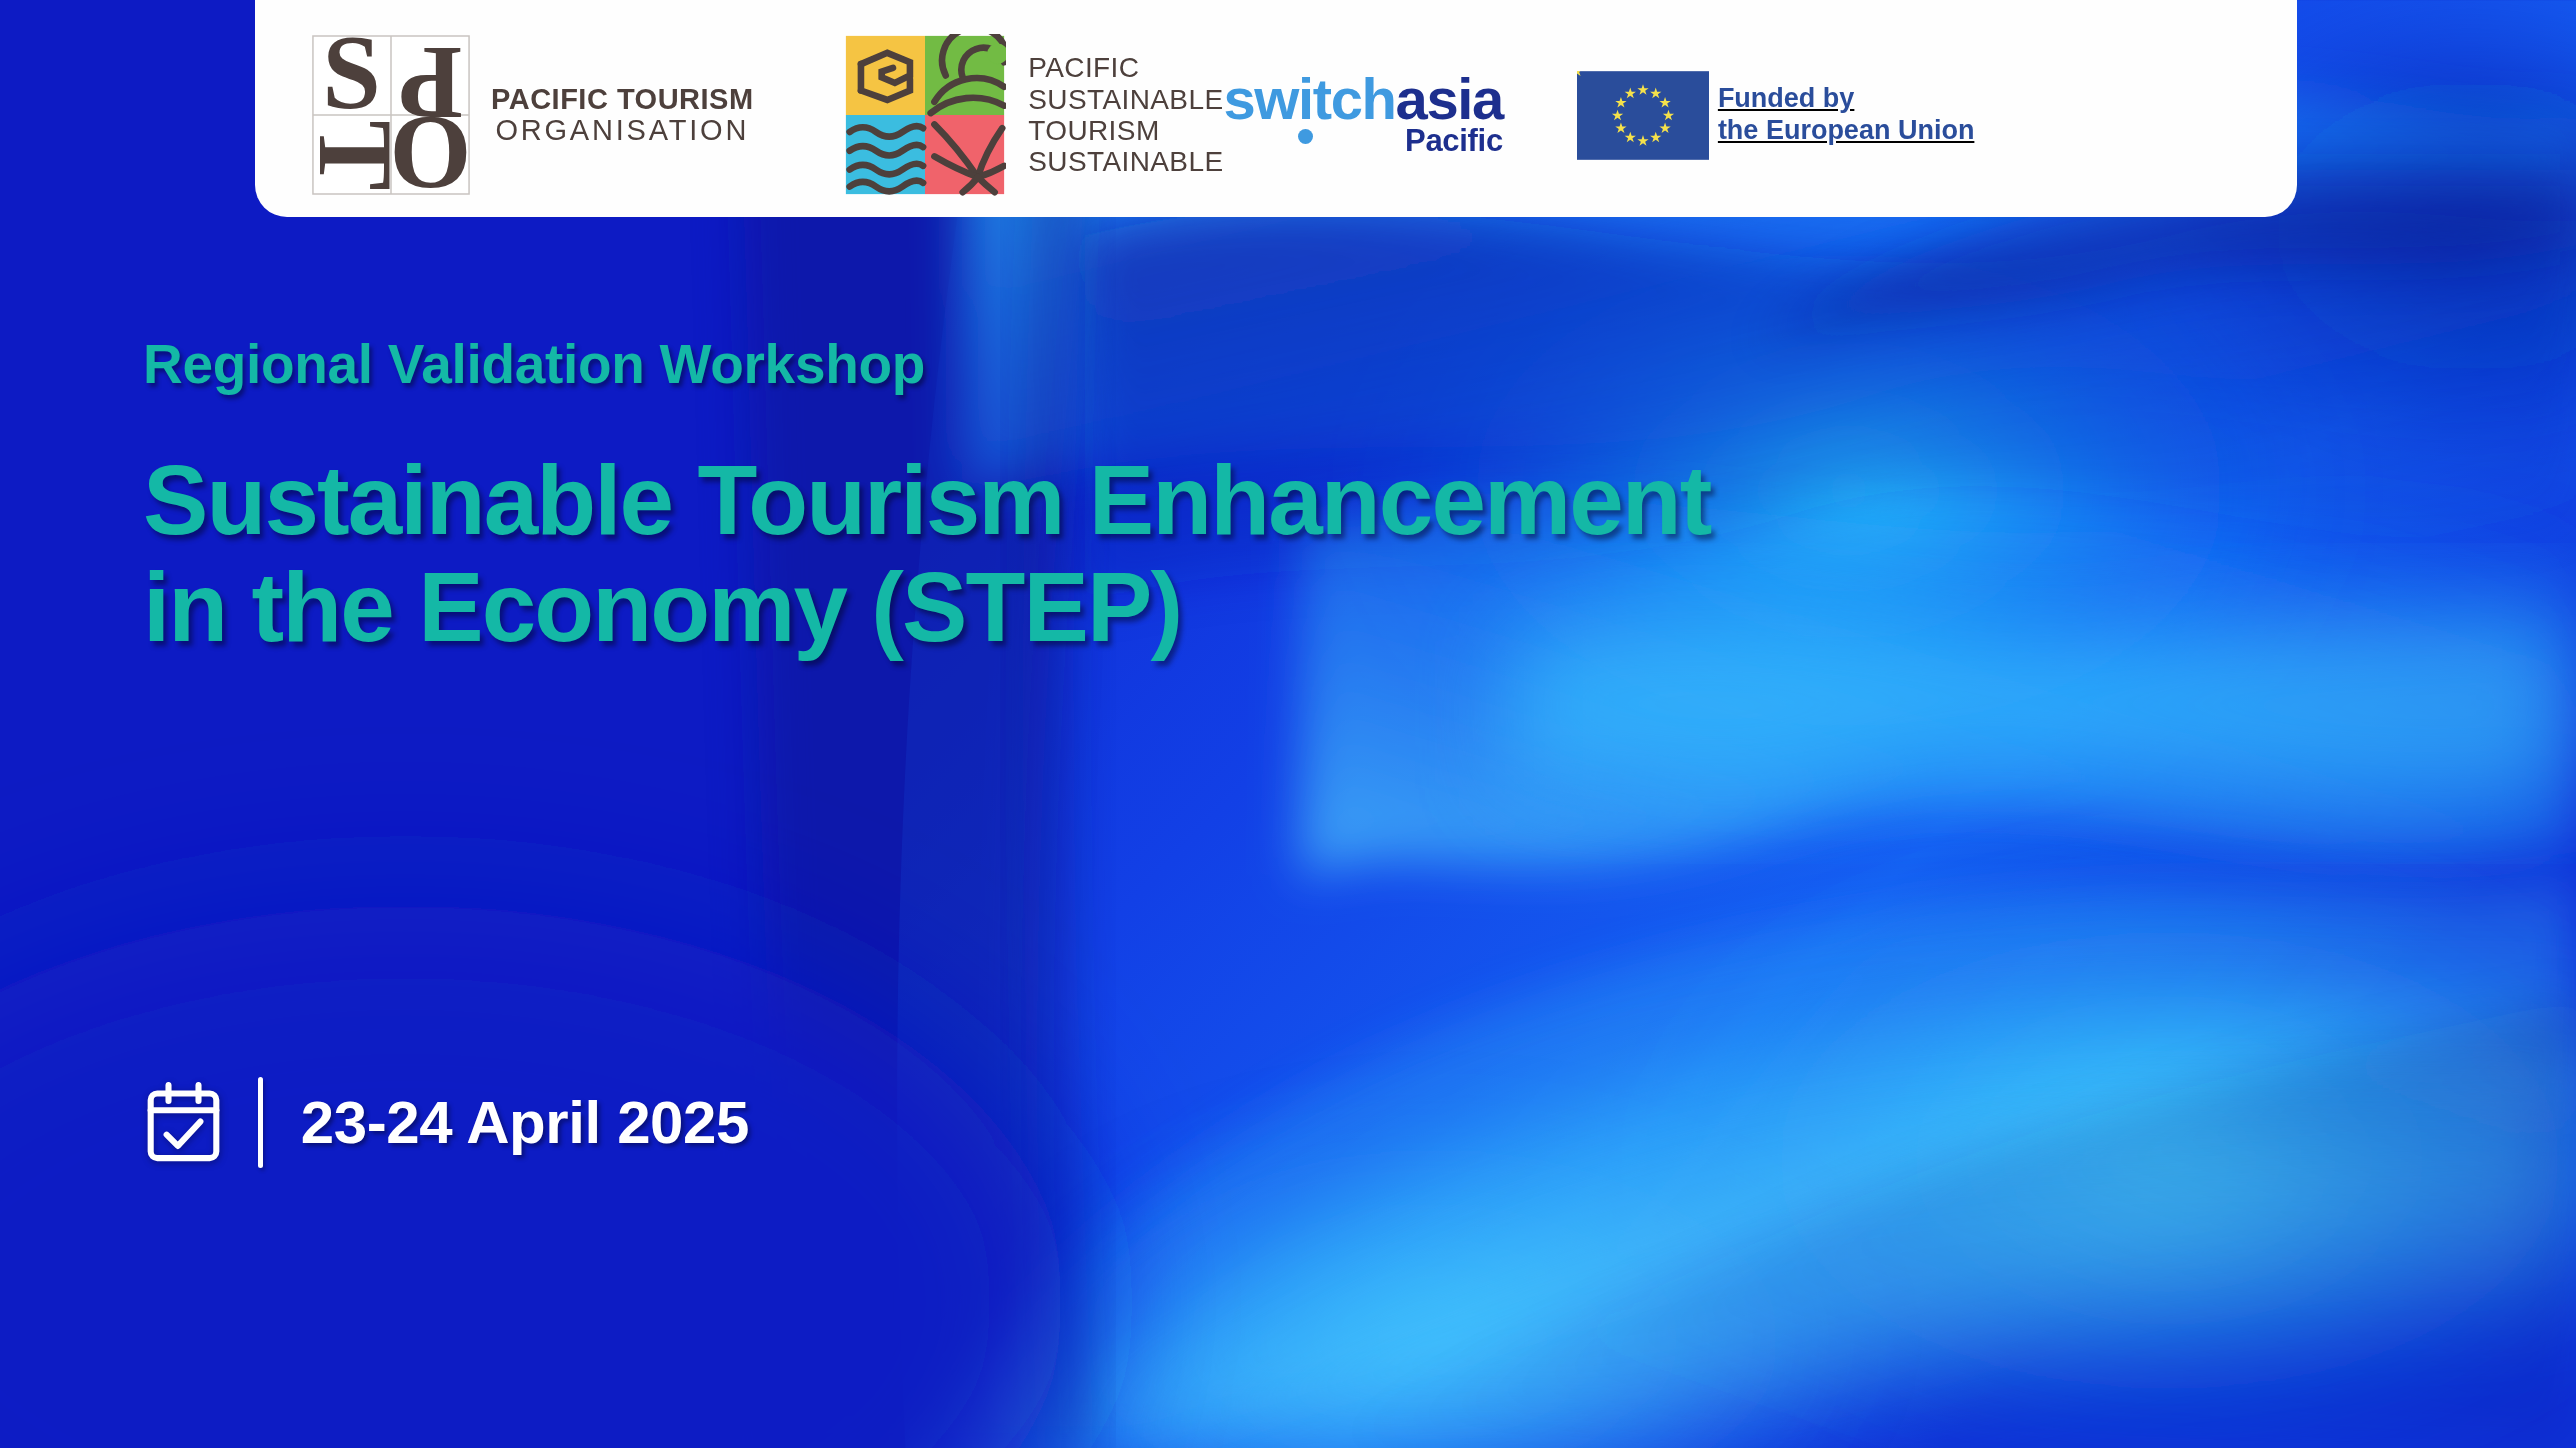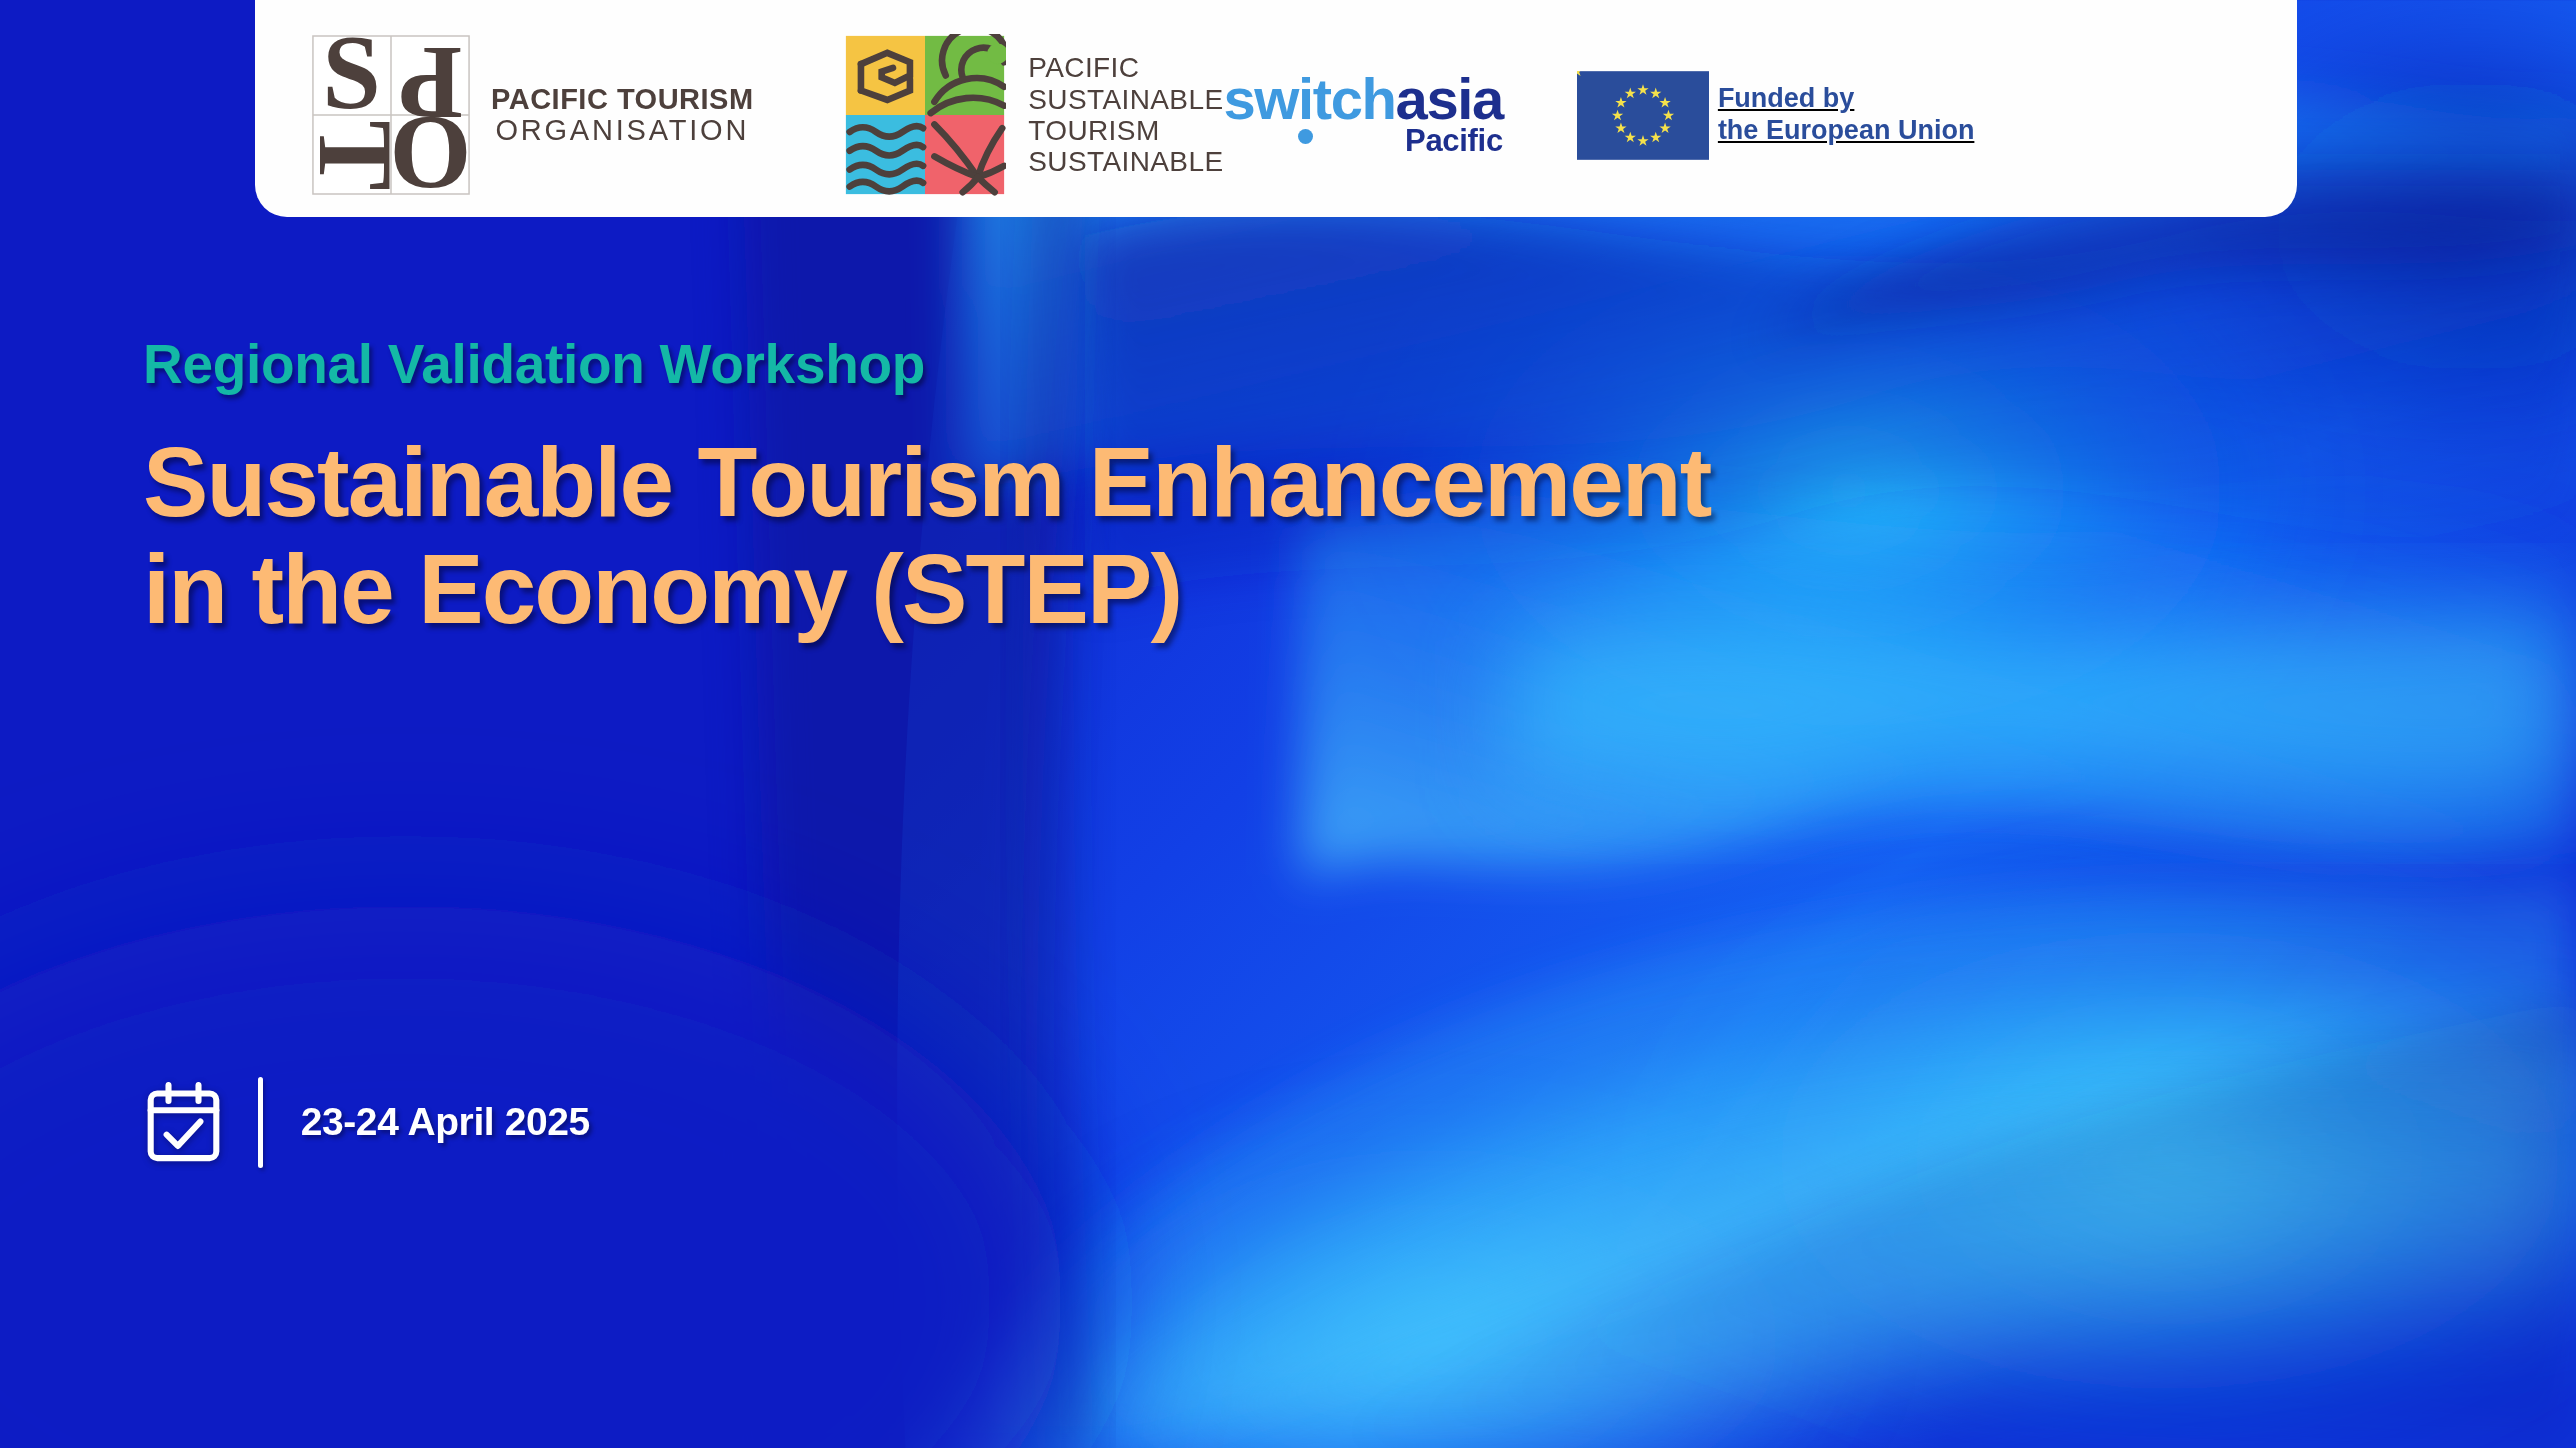--- a/index.html
+++ b/index.html
@@ -55,40 +55,40 @@
 
   
   .content { position:absolute; left:143px; top:332px; z-index:4; }
 
   .eyebrow {
     font-size:55px; font-weight:bold; color:#14b8a6;
     letter-spacing:-0.3px;
     text-shadow:2.8px 3.8px 4.7px rgba(0,0,20,.42);
   }
   .headline {
-    margin-top:33px;
-    font-size:98px; font-weight:bold; color:#fdba74;
+    margin-top:51px;
+    font-size:98px; font-weight:bold; color:#14b8a6;
     line-height:1.09; letter-spacing:-1.9px;
     text-shadow:3.8px 4.7px 5.7px rgba(0,0,25,.44);
   }
   .subtitle {
     margin-top:58px;
     font-size:42px; font-weight:400; color:#ffffff;
     line-height:1.33; letter-spacing:-0.2px;
     text-shadow:1.9px 2.8px 4.7px rgba(0,0,25,.40);
   }
 
   
   .meta { position:absolute; left:143px; top:1075px; display:flex; align-items:center; z-index:4; }
   .meta-item { display:flex; align-items:center; }
   .meta-icon { width:81px; height:94px; display:flex; align-items:center; justify-content:center;
                filter:drop-shadow(1.9px 2.8px 3.8px rgba(0,0,25,.38)); }
   .meta-rule { width:4.7px; height:91px; background:#ffffff; border-radius:2.8px; margin:0 38px 0 34px;
                box-shadow:1.9px 2.8px 3.8px rgba(0,0,25,.30); }
-  .meta-text { font-size:39px; font-weight:bold; color:#ffffff; letter-spacing:-0.4px; white-space:nowrap;
+  .meta-text { font-size:60px; font-weight:bold; color:#ffffff; letter-spacing:-0.4px; white-space:nowrap;
                text-shadow:2.8px 2.8px 4.7px rgba(0,0,25,.42); }
   .meta-gap { width:108px; }
 </style>
 </head>
 <body>
 
 <div id="bg">
   <svg viewBox="0 0 2731 1536" xmlns="http://www.w3.org/2000/svg">
     <defs>
       <linearGradient id="gBase" x1="0" y1="0" x2="1" y2="0.55">

